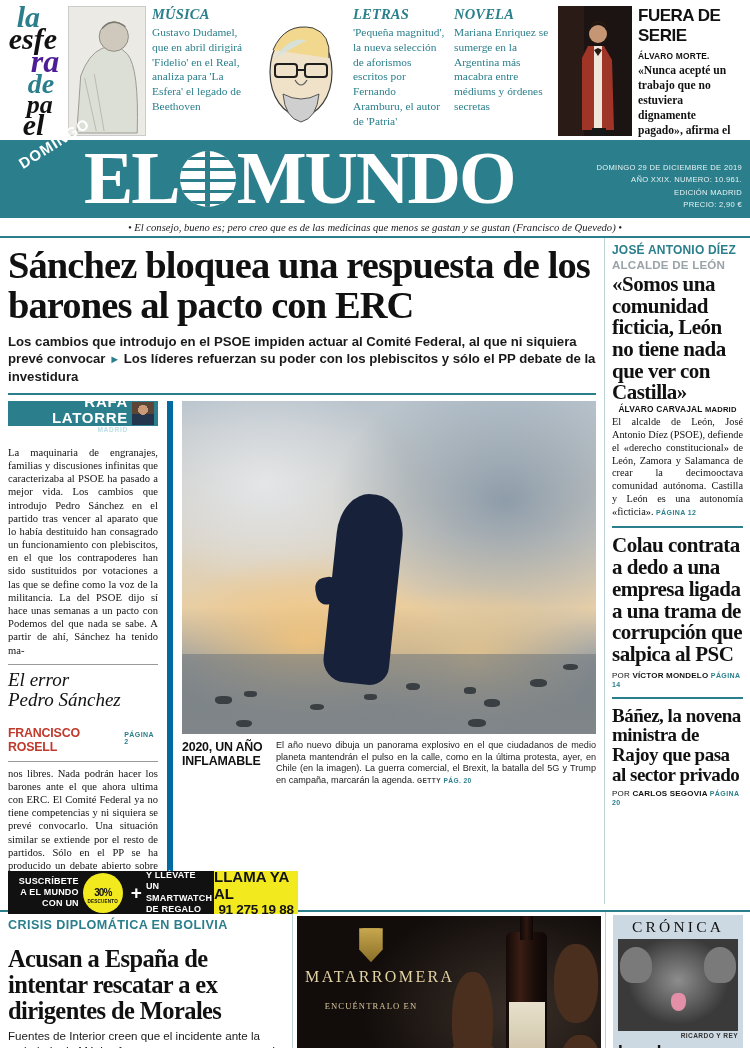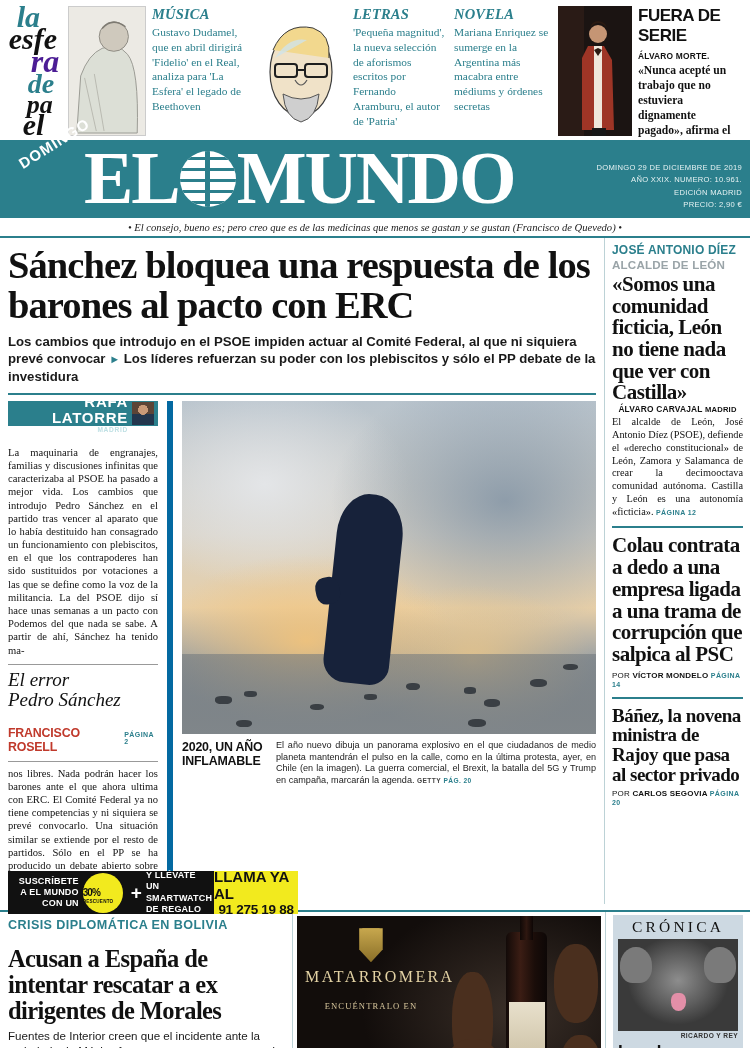--- a/index.html
+++ b/index.html
@@ -354,21 +354,21 @@
     position:absolute; left:8px; bottom:6px; width:290px; height:43px;
     background:#111; display:flex; align-items:center; color:#fff;
   }
   .sb-t1 {
     font-family:"Liberation Sans", sans-serif; font-weight:700;
     font-size:9px; line-height:1.26; text-align:right; width:84px;
     padding-left:8px; letter-spacing:.2px;
   }
   .sb-badge {
     width:40px; height:40px; border-radius:50%; background:#f2ea1e; color:#111;
-    display:flex; flex-direction:column; justify-content:center;
+    display:flex; flex-direction:column; align-items:center; justify-content:center;
     margin:0 4px; flex:0 0 40px;
   }
   .sb-badge .n { font-family:"Liberation Sans", sans-serif; font-weight:700;
     font-size:19px; line-height:.9; letter-spacing:-1px;}
   .sb-badge .n span { font-size:10px;}
   .sb-badge .d { font-family:"Liberation Sans", sans-serif; font-weight:700;
     font-size:4.6px; letter-spacing:.2px; margin-top:1px;}
   .sb-plus { font-family:"Liberation Sans", sans-serif; font-weight:700; font-size:19px; margin:0 4px;}
   .sb-t2 {
     font-family:"Liberation Sans", sans-serif; font-weight:700;

